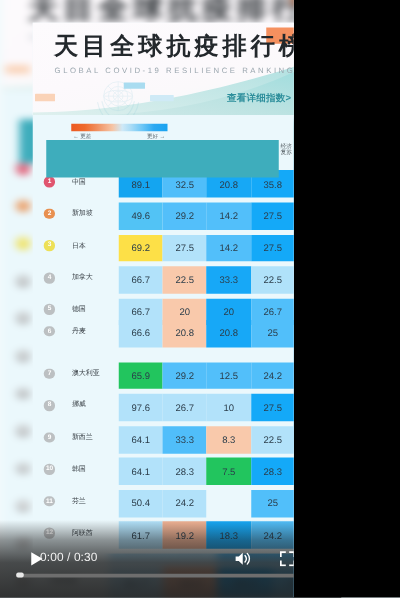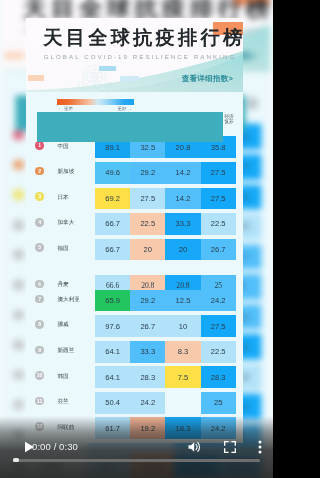--- a/index.html
+++ b/index.html
@@ -1,17 +1,17 @@
 <!DOCTYPE html>
 <html><head>
 <meta charset="utf-8">
 <style>
   html,body{margin:0;padding:0;background:#000;}
   body{width:273px;height:478px;overflow:hidden;font-family:"Liberation Sans",sans-serif;}
-  #stage{position:relative;width:273px;height:478px;overflow:hidden;background:#0d0d0d;}
+  #stage{position:relative;width:235px;height:478px;overflow:hidden;background:#0d0d0d;}
 
   
   #bgblurwrap{position:absolute;left:0;top:0;width:273px;height:478px;overflow:hidden;background:#eaf7fb;}
   #bgblur{position:absolute;left:-12.65px;top:-28.9px;width:241px;height:445px;
           filter:blur(2.6px);transform:scale(1.2365,1.174);transform-origin:0 0;}
   #bgblur .poster{left:12px;top:12px;}
   #bgblur .padbg{position:absolute;left:0;top:0;width:241px;height:445px;background:#f2fafc;}
   
   #frame{position:absolute;left:26px;top:18px;width:217px;height:425px;overflow:hidden;}
 
@@ -442,21 +442,21 @@
             <div class="cell" style="left:104.2px;background:#f9c9ab">
               <span>20</span>
             </div>
             <div class="cell" style="left:139.4px;background:#17a8f7">
               <span>20</span>
             </div>
             <div class="cell" style="left:174.6px;background:#51bffa">
               <span>26.7</span>
             </div>
           </div>
-          <div class="row" style="top: 257px; font-family: Liberation Serif, serif;">
+          <div class="row" style="top: 238px;">
             <div class="badge" style="background:#bcc0c2">6</div>
             <div class="cname">丹麦</div>
             <div class="cell" style="left:69px;background:#b2e2fa">
               <span>66.6</span>
             </div>
             <div class="cell" style="left:104.2px;background:#f9c9ab">
               <span>20.8</span>
             </div>
             <div class="cell" style="left:139.4px;background:#17a8f7">
               <span>20.8</span>
@@ -515,21 +515,21 @@
           </div>
           <div class="row" style="top: 348.35px;">
             <div class="badge" style="background:#bcc0c2">10</div>
             <div class="cname">韩国</div>
             <div class="cell" style="left:69px;background:#b2e2fa">
               <span>64.1</span>
             </div>
             <div class="cell" style="left:104.2px;background:#b2e2fa">
               <span>28.3</span>
             </div>
-            <div class="cell" style="left:139.4px;background:#fde047">
+            <div class="cell" style="left:139.4px;background:#22c55e">
               <span>7.5</span>
             </div>
             <div class="cell" style="left:174.6px;background:#14a9f8">
               <span>28.3</span>
             </div>
           </div>
           <div class="row" style="top: 373.9px;">
             <div class="badge" style="background:#bcc0c2">11</div>
             <div class="cname">芬兰</div>
             <div class="cell" style="left:69px;background:#b2e2fa">

